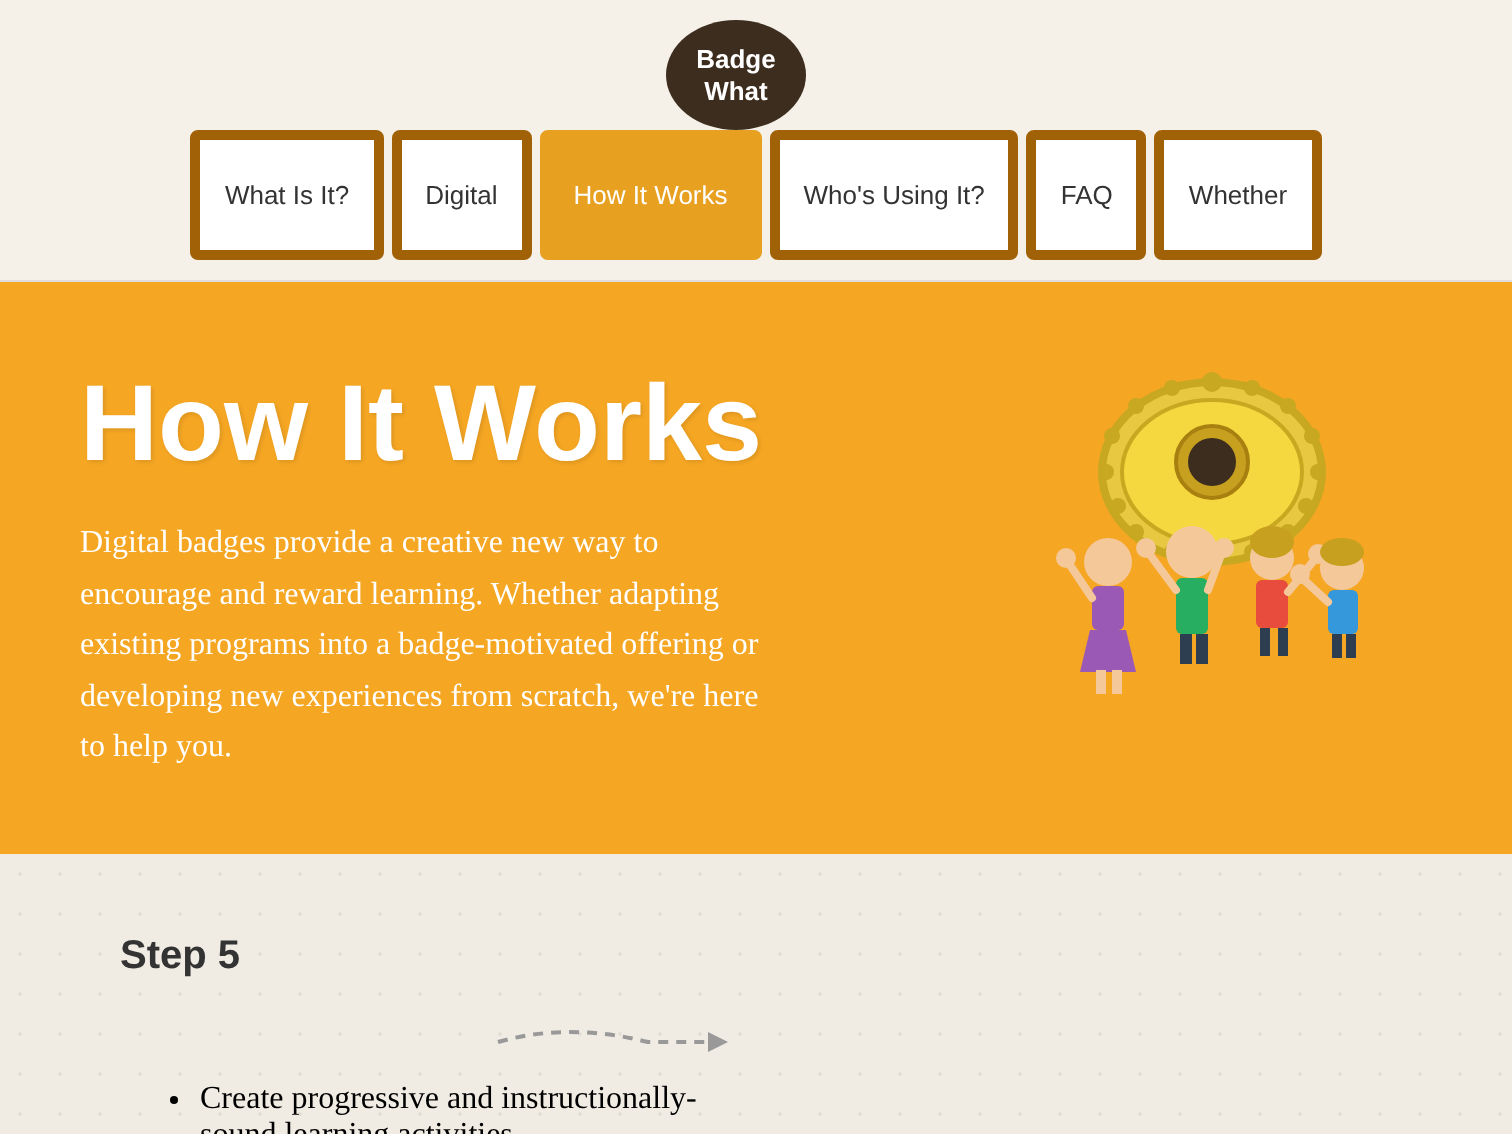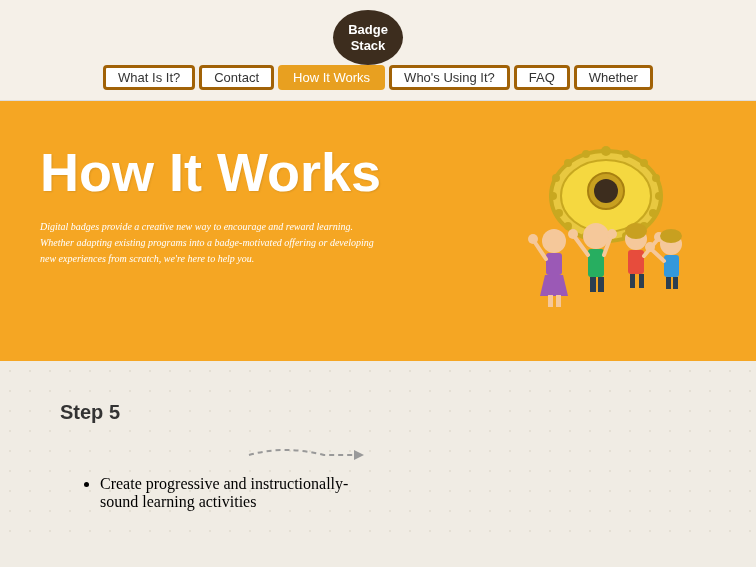--- a/index.html
+++ b/index.html
@@ -46,22 +46,22 @@
       display: flex;
       gap: 4px;
       flex-wrap: wrap;
     }
 
     nav a {
       text-decoration: none;
       color: #333;
       font-size: 13px;
       font-family: Arial, sans-serif;
-      padding: 2px 12px;
-      border: 3px solid #a16207;
+      padding: 20px 12px;
+      border: 5px solid #a16207;
       border-radius: 4px;
       background: #fff;
       white-space: nowrap;
     }
 
     nav a.active {
       background: #e8a020;
       color: #fff;
       border-color: #e8a020;
     }
@@ -85,22 +85,21 @@
       color: #fff;
       font-size: 54px;
       font-weight: bold;
       font-family: Arial, sans-serif;
       margin-bottom: 16px;
       text-shadow: 1px 1px 2px rgba(0,0,0,0.1);
     }
 
     .hero p {
       color: #fff;
-      font-size: 10px;
-      font-style: italic;
+      font-size: 16px;
       line-height: 1.6;
       max-width: 340px;
     }
 
     .hero-illustration {
       width: 220px;
       height: 180px;
       flex-shrink: 0;
       position: relative;
       display: flex;
@@ -142,26 +141,26 @@
     .steps-area {
       position: relative;
     }
   </style>
 </head>
 <body>
 
 <header>
   <div class="logo-wrap">
     <div class="logo-text">
-      <span>Badge</span><br><span>Stack</span>
+      <span>Badge</span><br><span>What</span>
     </div>
   </div>
   <nav>
     <a href="#">What Is It?</a>
-    <a href="#">Contact</a>
+    <a href="#">Digital</a>
     <a href="#" class="active">How It Works</a>
     <a href="#">Who's Using It?</a>
     <a href="#">FAQ</a>
     <a href="#">Whether</a>
   </nav>
 </header>
 
 <section class="hero">
   <div class="hero-text">
     <h1>How It Works</h1>

